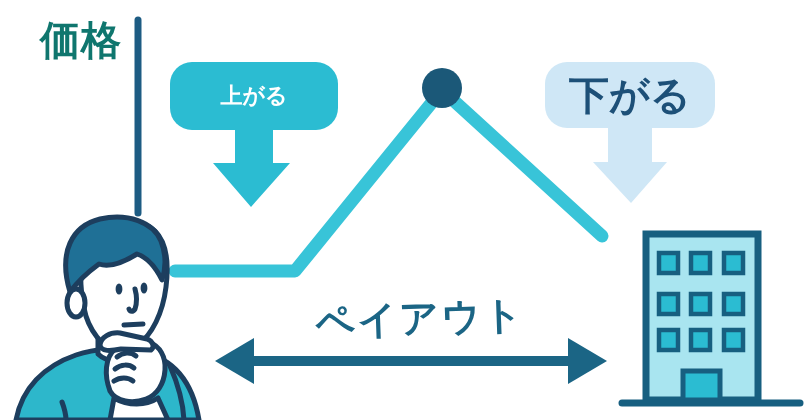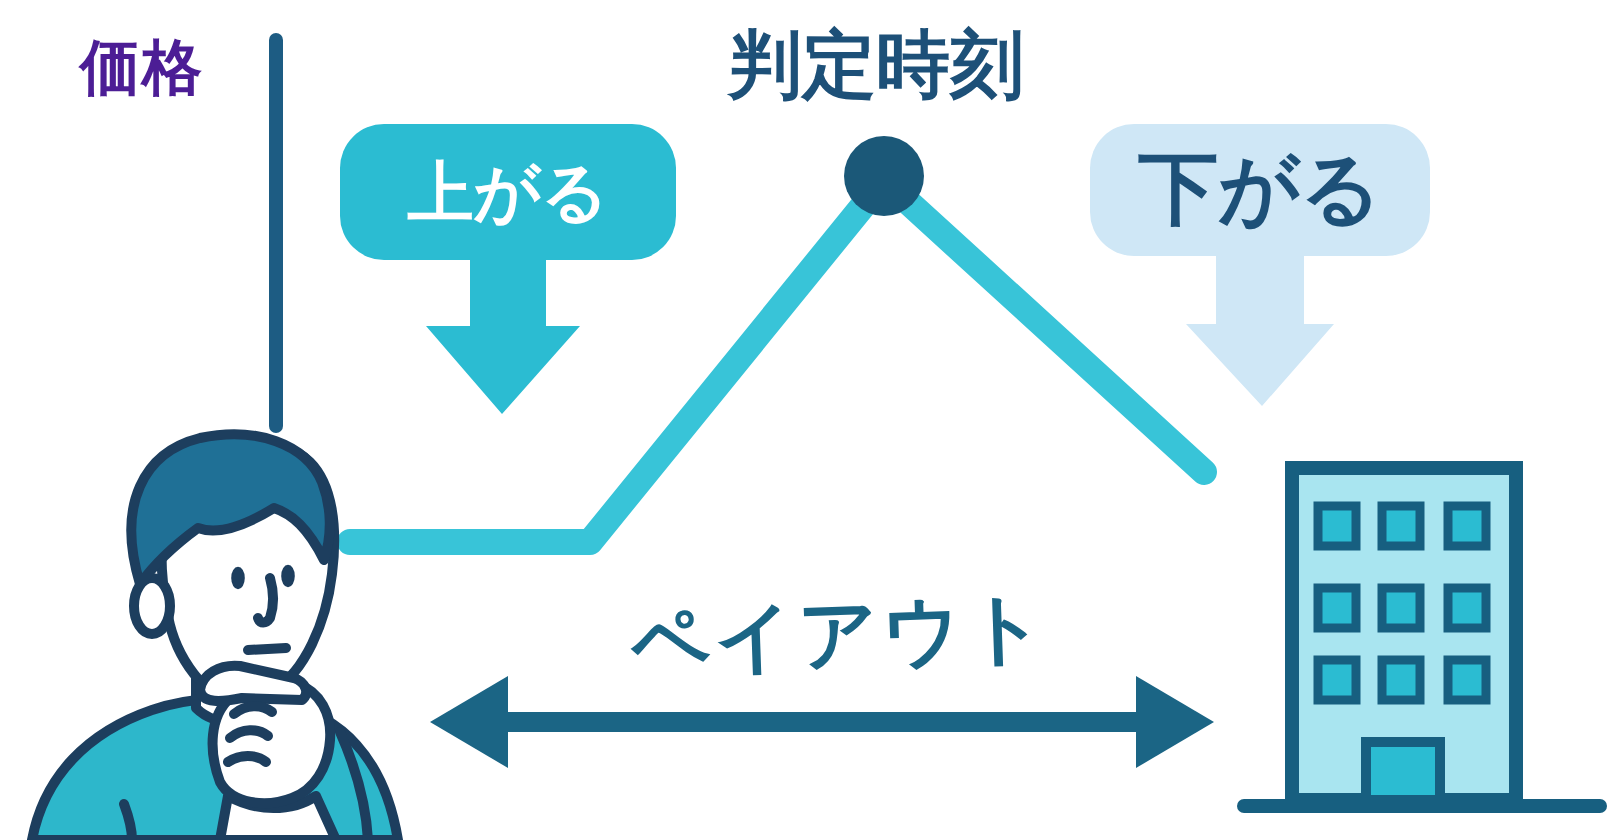--- a/index.html
+++ b/index.html
@@ -2,23 +2,23 @@
 <html><head>
 <meta charset="utf-8">
 <style>
   html,body{margin:0;padding:0;background:#fff;}
   #canvas{
     position:relative;width:812px;height:420px;background:#ffffff;
     overflow:hidden;font-family:"DejaVu Sans","Liberation Sans",sans-serif;
   }
   #scene{position:absolute;left:0;top:0;}
   .label{position:absolute;white-space:nowrap;font-weight:bold;line-height:1;}
-  .price-axis-label{left:40px;top:20px;font-size:30px;color:#4c1d95;letter-spacing:1px;}
+  .price-axis-label{left:40px;top:20px;font-size:40px;color:#0f766e;letter-spacing:1px;}
   .judgment-label{left:438px;top:14px;transform:translateX(-50%);font-size:37px;color:#1d5078;}
-  .up-label{left:254px;top:96px;transform:translate(-50%,-50%);font-size:33px;color:#ffffff;}
+  .up-label{left:254px;top:96px;transform:translate(-50%,-50%);font-size:22px;color:#ffffff;}
   .down-label{left:630px;top:95px;transform:translate(-50%,-50%);font-size:40px;color:#1d5078;}
   .payout-label{left:420px;top:318px;transform:translate(-50%,-50%) rotate(-2deg);
     font-size:39px;color:#1b6585;letter-spacing:2px;}
   
   .outline-navy{stroke:#1d3e5e;stroke-width:5;stroke-linecap:round;stroke-linejoin:round;}
   .no-fill{fill:none;}
   .white-fill{fill:#ffffff;}
   .b-outline{stroke:#175f80;}
   .win{fill:#2bbcd2;stroke:#175f80;stroke-width:4.5;}
 </style>
@@ -96,20 +96,19 @@
       <path class="outline-navy white-fill" d="M 100,345 C 101,337 110,332 120,333 L 147,339 C 153,341 155,347 151,350 L 121,349 C 111,351 101,352 100,345 Z"></path>
 
       <path class="outline-navy no-fill" stroke-width="4" d="M 117,357 C 123,352 131,352 136,356"></path>
       <path class="outline-navy no-fill" stroke-width="4" d="M 115,369 C 121,364 129,364 134,368"></path>
       <path class="outline-navy no-fill" stroke-width="4" d="M 114,381 C 120,377 128,377 133,381"></path>
     </g>
   </svg>
 
   <div class="label price-axis-label">価格</div>
 
-  <div class="label judgment-label">判定時刻</div>
 
   <div class="label up-label">上がる</div>
 
   <div class="label down-label">下がる</div>
 
   <div class="label payout-label">ペイアウト</div>
 </div>
 
 </body></html>

